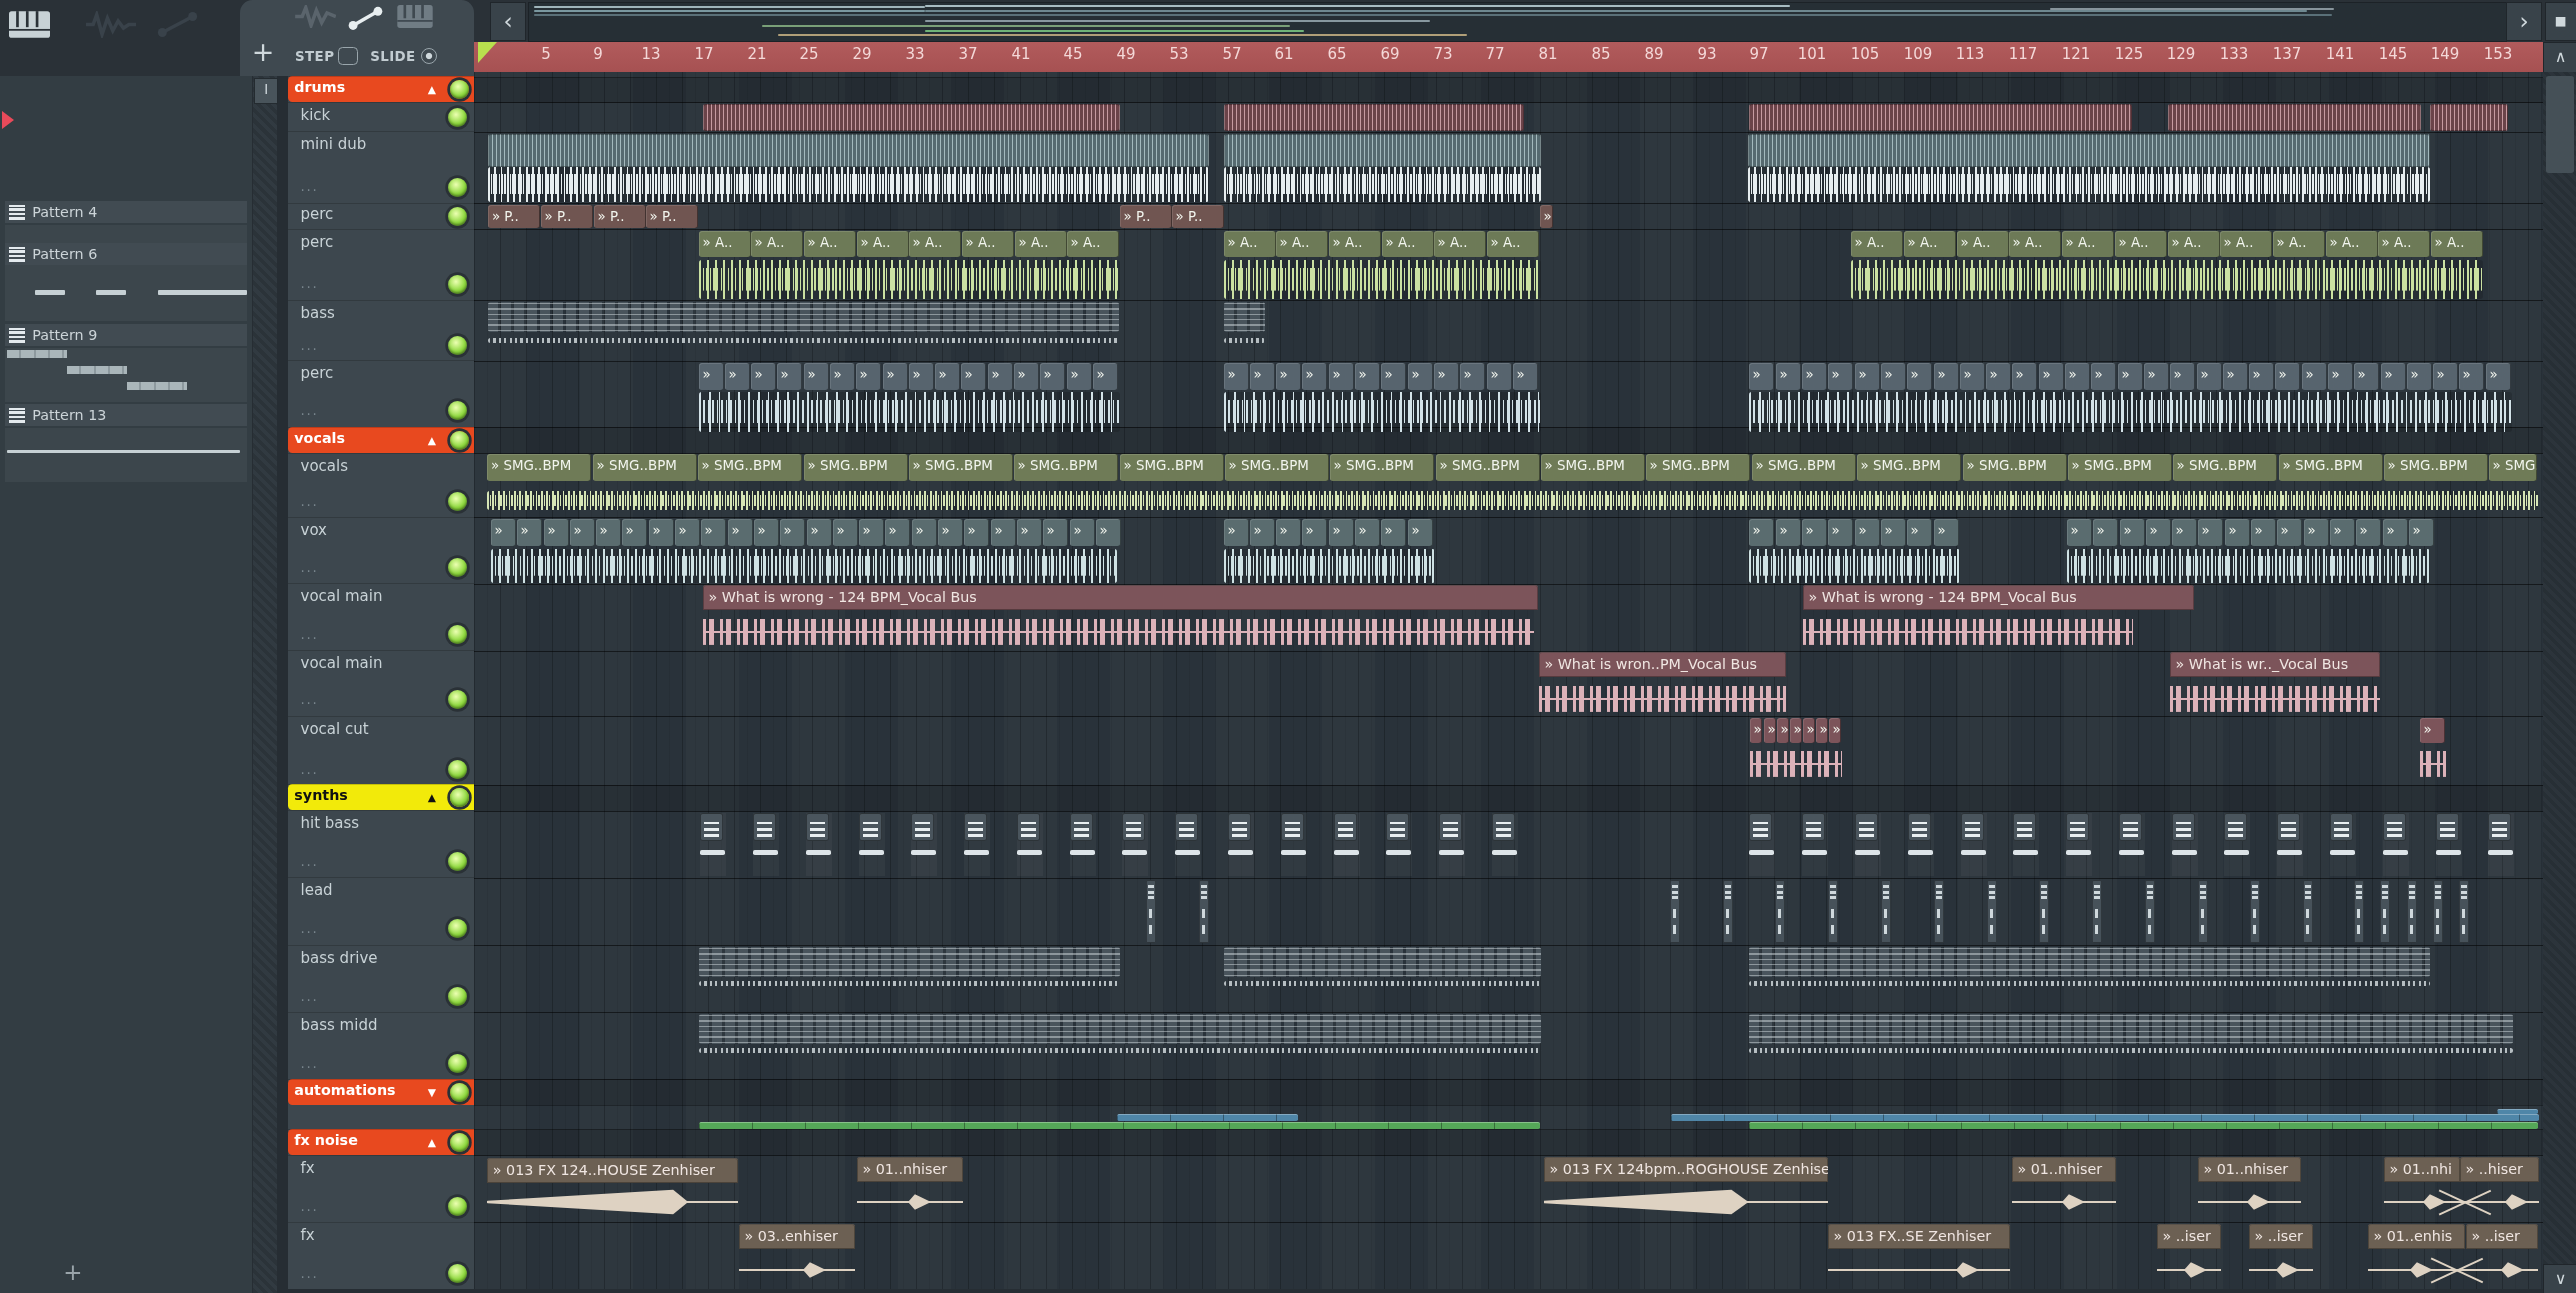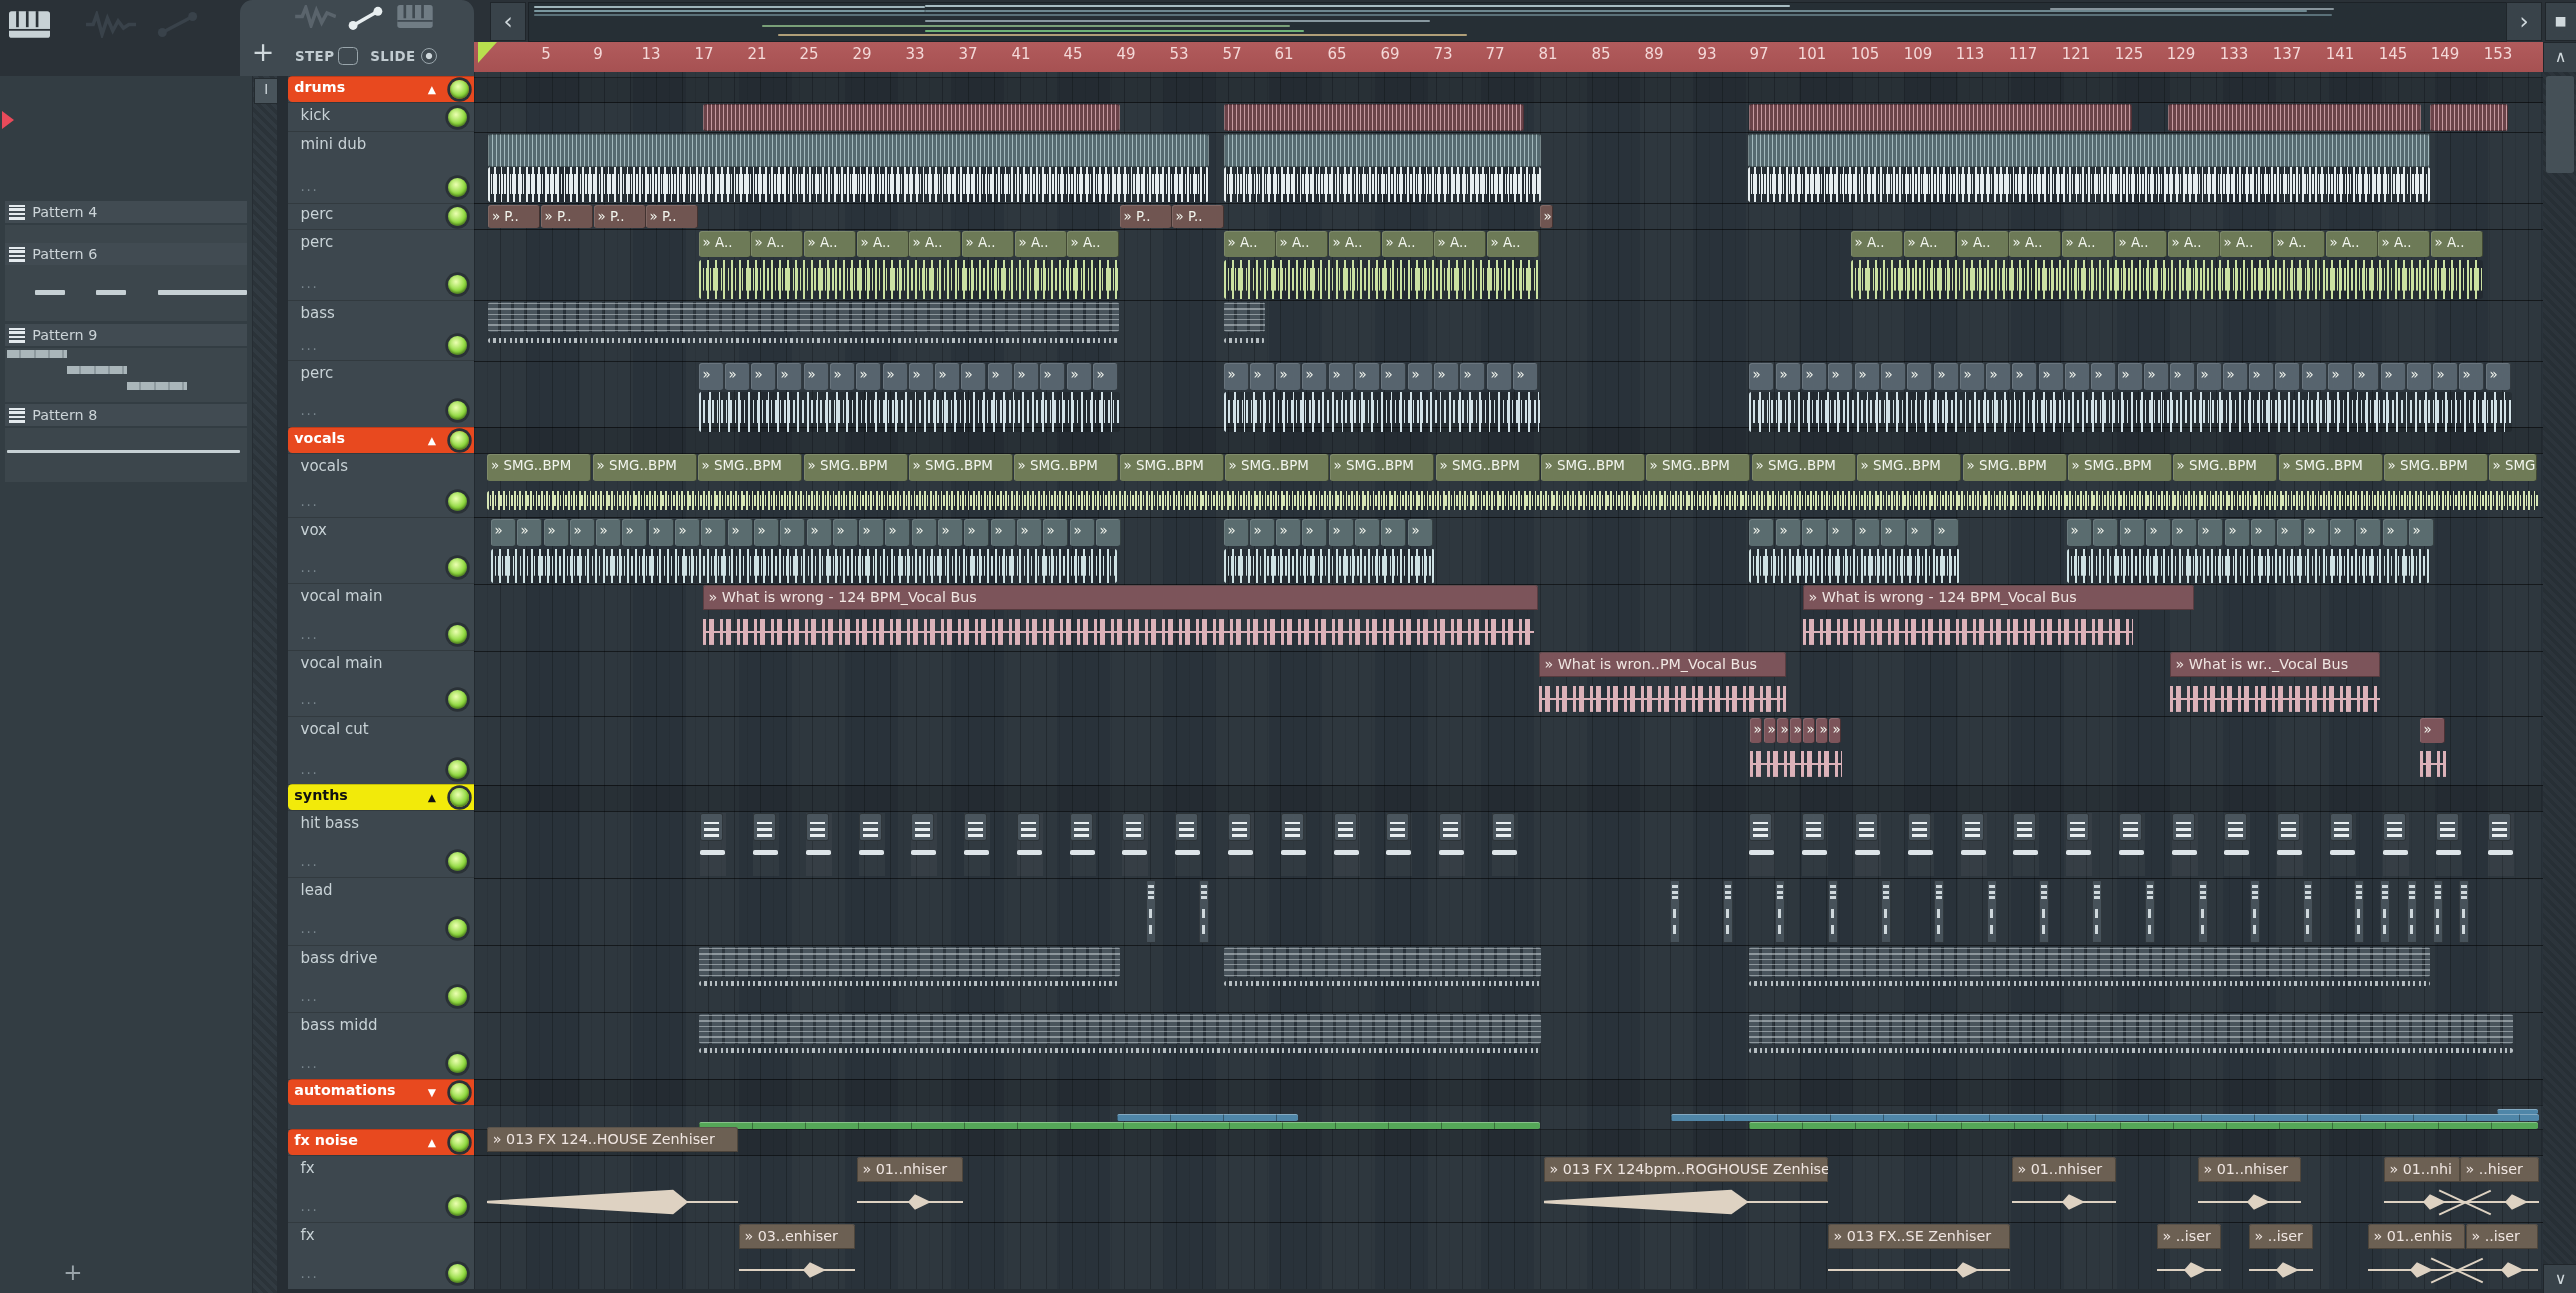--- a/index.html
+++ b/index.html
@@ -196,21 +196,21 @@
       </div>
       <div class="pat-item" style="left: 0px; top: 248px; width: 252px; height: 81px; position: absolute;">
         <div class="pat-head"><span class="pat-ico"></span><span>Pattern 9</span></div>
         <div class="pat-body">
           <div class="steps" style="left: 1.8px; top: 1.8px; width: 60px; height: 8px; position: absolute;"></div>
           <div class="steps" style="left: 62px; top: 18px; width: 60px; height: 8px; position: absolute;"></div>
           <div class="steps" style="left: 122px; top: 34px; width: 60px; height: 8px; position: absolute;"></div>
         </div>
       </div>
       <div class="pat-item" style="left: 0px; top: 328px; width: 252px; height: 81px; position: absolute;">
-        <div class="pat-head"><span class="pat-ico"></span><span>Pattern 8</span></div>
+        <div class="pat-head"><span class="pat-ico"></span><span>Pattern 13</span></div>
         <div class="pat-body">
           <div class="dash" style="left: 1.8px; top: 21.5px; width: 233px; height: 3.6px; position: absolute;"></div>
         </div>
       </div>
     </div>
   <div id="sb-scroll"></div>
   <div id="sb-btn">I</div>
   <div id="sb-add">+</div>
 
   <div id="trackpanel">
@@ -767,21 +767,21 @@
       <div class="clip" style="left: 1275px; top: 909px; width: 681px; height: 5.4px; position: absolute; background: repeating-linear-gradient(90deg, rgb(182, 190, 194) 0px, rgb(182, 190, 194) 2.2px, transparent 2.2px, transparent 5.4px);"></div>
       <div class="clip" style="left: 225px; top: 942px; width: 842px; height: 29.5px; position: absolute; background: repeating-linear-gradient(0deg, rgba(225, 233, 236, 0.45) 0.9px, rgba(225, 233, 236, 0.45) 2.2px, transparent 2.2px, transparent 6.3px), repeating-linear-gradient(90deg, rgb(73, 84, 92) 0px, rgb(73, 84, 92) 9.8px, rgba(0, 0, 0, 0) 9.8px, rgba(0, 0, 0, 0) 13px);"></div>
       <div class="clip" style="left: 1275px; top: 942px; width: 764px; height: 29.5px; position: absolute; background: repeating-linear-gradient(0deg, rgba(225, 233, 236, 0.45) 0.9px, rgba(225, 233, 236, 0.45) 2.2px, transparent 2.2px, transparent 6.3px), repeating-linear-gradient(90deg, rgb(73, 84, 92) 0px, rgb(73, 84, 92) 9.8px, rgba(0, 0, 0, 0) 9.8px, rgba(0, 0, 0, 0) 13px);"></div>
       <div class="clip" style="left: 225px; top: 976px; width: 842px; height: 5.4px; position: absolute; background: repeating-linear-gradient(90deg, rgb(182, 190, 194) 0px, rgb(182, 190, 194) 2.2px, transparent 2.2px, transparent 5.4px);"></div>
       <div class="clip" style="left: 1275px; top: 976px; width: 764px; height: 5.4px; position: absolute; background: repeating-linear-gradient(90deg, rgb(182, 190, 194) 0px, rgb(182, 190, 194) 2.2px, transparent 2.2px, transparent 5.4px);"></div>
       <div class="bar" style="left: 643px; top: 1042px; width: 181px; height: 7.2px; position: absolute; background: repeating-linear-gradient(90deg, rgba(0, 0, 0, 0.35) 0px, rgba(0, 0, 0, 0.35) 0.9px, transparent 0.9px, transparent 53px), rgb(79, 134, 168);"></div>
       <div class="bar" style="left: 1197px; top: 1042px; width: 868px; height: 7.2px; position: absolute; background: repeating-linear-gradient(90deg, rgba(0, 0, 0, 0.35) 0px, rgba(0, 0, 0, 0.35) 0.9px, transparent 0.9px, transparent 53px), rgb(79, 134, 168);"></div>
       <div class="bar" style="left: 225px; top: 1050px; width: 841px; height: 7.2px; position: absolute; background: repeating-linear-gradient(90deg, rgba(0, 0, 0, 0.35) 0px, rgba(0, 0, 0, 0.35) 0.9px, transparent 0.9px, transparent 53px), rgb(85, 167, 88);"></div>
       <div class="bar" style="left: 1275px; top: 1050px; width: 789px; height: 7.2px; position: absolute; background: repeating-linear-gradient(90deg, rgba(0, 0, 0, 0.35) 0px, rgba(0, 0, 0, 0.35) 0.9px, transparent 0.9px, transparent 53px), rgb(85, 167, 88);"></div>
       <div class="bar" style="left: 2023px; top: 1037px; width: 41px; height: 5.4px; position: absolute; background: repeating-linear-gradient(90deg, rgba(0, 0, 0, 0.35) 0px, rgba(0, 0, 0, 0.35) 0.9px, transparent 0.9px, transparent 53px), rgb(79, 134, 168);"></div>
-      <div class="lbl" style="left: 13.4px; top: 1055px; width: 251px; height: 25px; position: absolute; background: rgb(108, 96, 83);">» 013 FX 124..HOUSE Zenhiser</div>
+      <div class="lbl" style="left: 13.4px; top: 1086px; width: 251px; height: 25px; position: absolute; background: rgb(108, 96, 83);">» 013 FX 124..HOUSE Zenhiser</div>
       <div class="lbl" style="left: 383px; top: 1085px; width: 106px; height: 25px; position: absolute; background: rgb(108, 96, 83);">» 01..nhiser</div>
       <div class="lbl" style="left: 1538px; top: 1085px; width: 104px; height: 25px; position: absolute; background: rgb(108, 96, 83);">» 01..nhiser</div>
       <div class="lbl" style="left: 1724px; top: 1085px; width: 103px; height: 25px; position: absolute; background: rgb(108, 96, 83);">» 01..nhiser</div>
       <div class="lbl" style="left: 1070px; top: 1085px; width: 284px; height: 25px; position: absolute; background: rgb(108, 96, 83);">» 013 FX 124bpm..ROGHOUSE Zenhiser</div>
       <div class="lbl" style="left: 1910px; top: 1085px; width: 76px; height: 25px; position: absolute; background: rgb(108, 96, 83);">» 01..nhi</div>
       <div class="lbl" style="left: 1986px; top: 1085px; width: 79px; height: 25px; position: absolute; background: rgb(108, 96, 83);">» ..hiser</div>
       <div class="clip" style="left: 13.4px; top: 1114px; width: 251px; height: 32px; position: absolute;">
         <div class="hair" style="background: rgb(222, 210, 194);"></div>
         <div class="shape" style="background: rgb(222, 210, 194); clip-path: polygon(0% 46%, 74% 12%, 80% 50%, 74% 88%, 0% 54%);"></div>
       </div>

